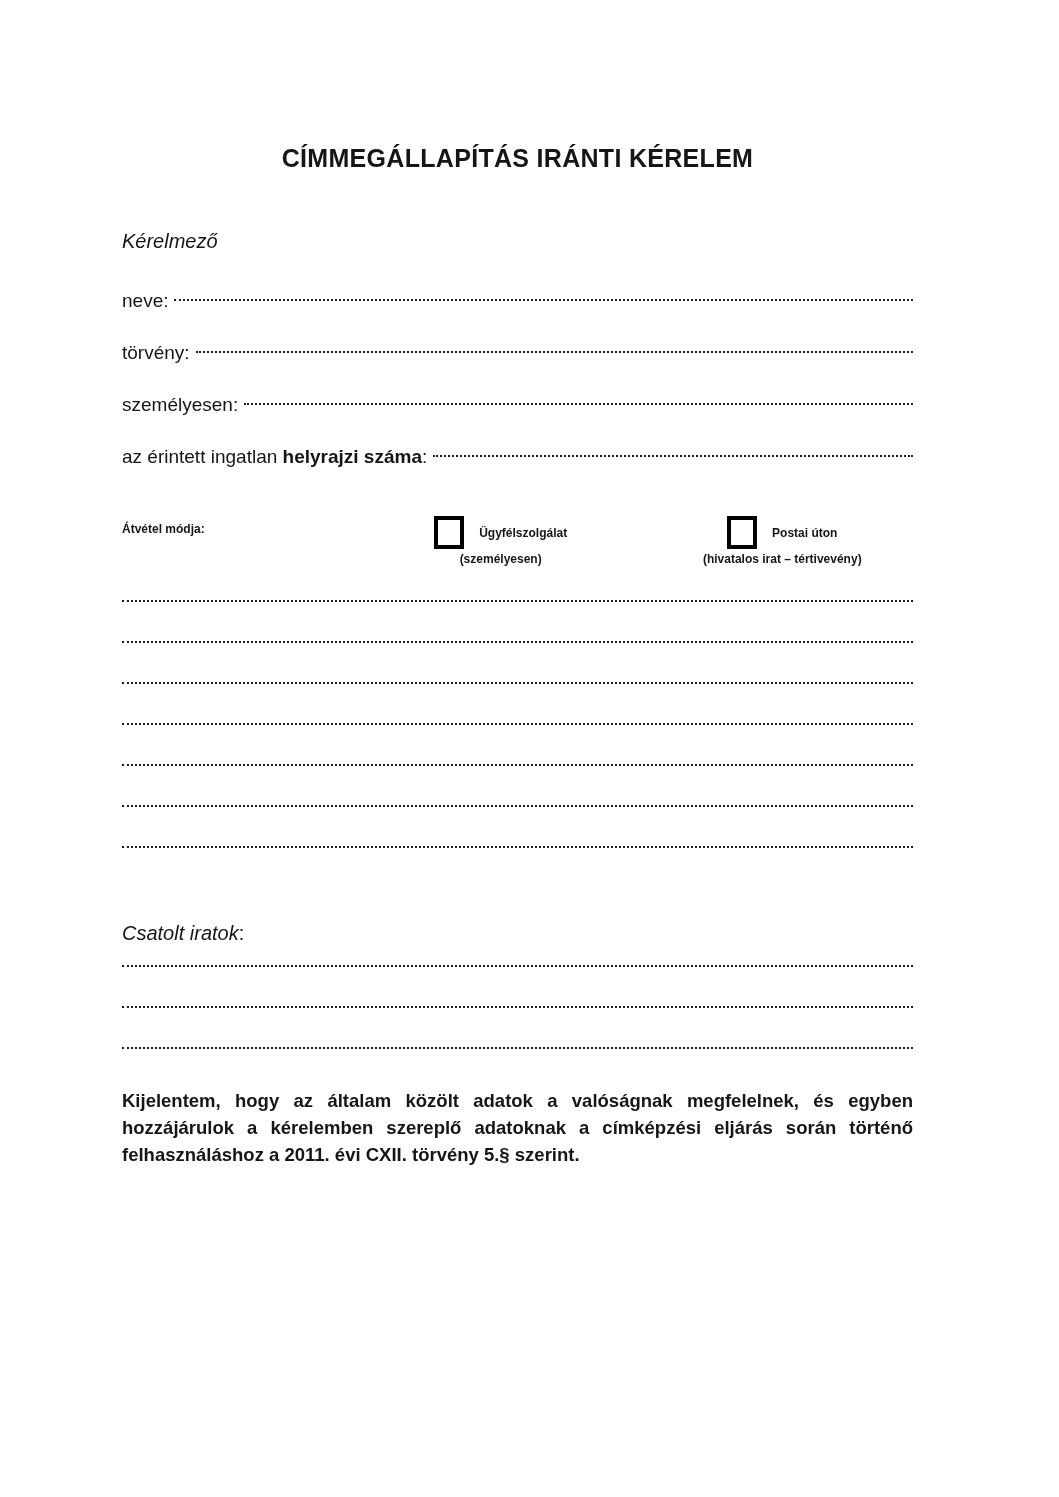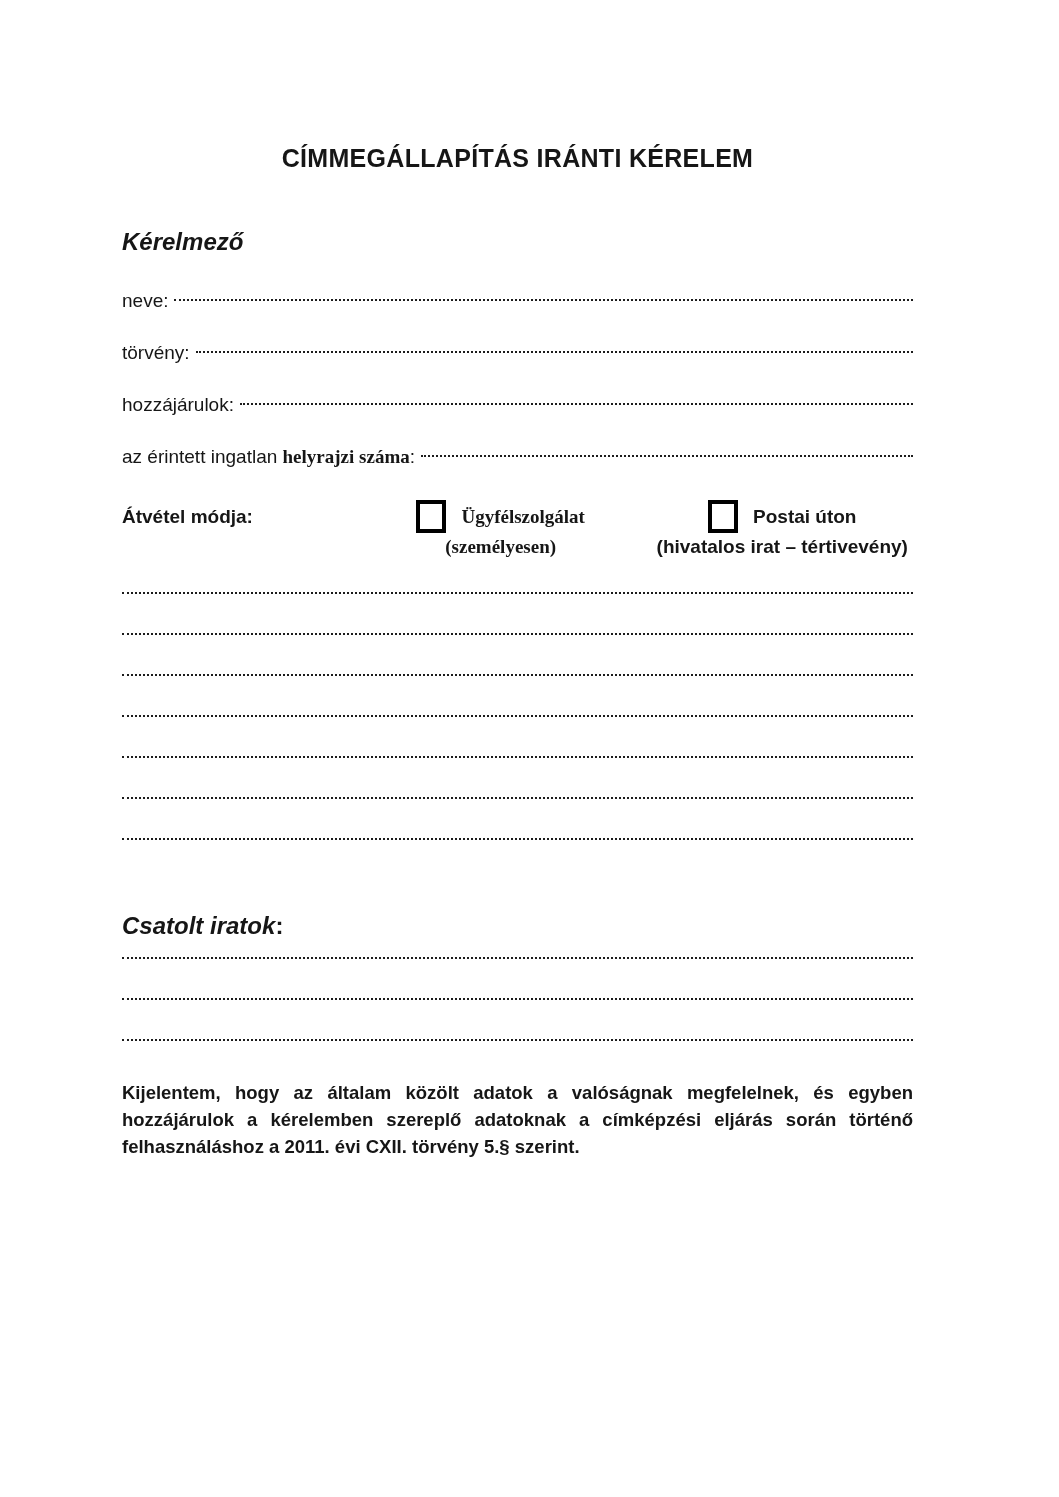--- a/index.html
+++ b/index.html
@@ -15,44 +15,44 @@
     overflow:hidden;
   }
   .title {
     margin:141px 0 0 0;
     font-size:25px; line-height:34px;
     font-weight:700;
     text-align:center;
     letter-spacing:0.3px;
   }
   .section-heading {
-    font-size:24px; line-height:27px;
-    font-weight:700; font-style:italic;
+    font-size:20px; line-height:27px;
+    font-weight:400; font-style:italic;
   }
   .section-heading .colon { font-style:normal; }
   .applicant-heading { margin-top:53px; }
 
   .field-row {
     display:flex; align-items:center;
     height:26px; margin-top:26px;
     font-size:19px; line-height:24px;
   }
   .field-row.first { margin-top:33px; }
   .flabel { white-space:pre; }
-  .flabel b { font-weight:700;font-family:Liberation Serif, serif; }
+  .flabel b { font-weight:700; }
   .dotfill {
     flex:1 1 auto;
     border-bottom:2.6px dotted #1c1c1c;
     margin:0 0 3px 6px;
   }
 
-  .delivery-row { display:flex; margin-top:30px; font-size:19px;gap:22px; }
+  .delivery-row { display:flex; margin-top:46px; font-size:12px;gap:22px; }
   .dlabel { font-weight:700; width:264px; padding-top:6px; box-sizing:border-box; }
   .opt { display:flex; flex-direction:column; align-items:center; font-weight:700; }
-  .opt-1 { width:214px;font-family:Liberation Serif, serif; }
+  .opt-1 { width:214px; }
   .opt-2 { width:272px; margin-left:26px; }
   .opt-top { display:flex; align-items:center; gap:15px; }
   .checkbox {
     width:22px; height:25px;
     border:4px solid #000;
     background:#fff;
     flex:0 0 auto;
   }
   .opt-sub { margin-top:3px; white-space:nowrap; }
 
@@ -97,21 +97,21 @@
     <span class="flabel">neve:</span>
     <span class="dotfill"></span>
   </div>
 
   <div class="field-row">
     <span class="flabel">törvény:</span>
     <span class="dotfill"></span>
   </div>
 
   <div class="field-row">
-    <span class="flabel">hozzájárulok:</span>
+    <span class="flabel">személyesen:</span>
     <span class="dotfill"></span>
   </div>
 
 
   <div class="field-row">
     <span class="flabel"><span>az érintett ingatlan </span><b>helyrajzi száma</b><span>:</span></span>
     <span class="dotfill"></span>
   </div>
 
   <div class="delivery-row">

